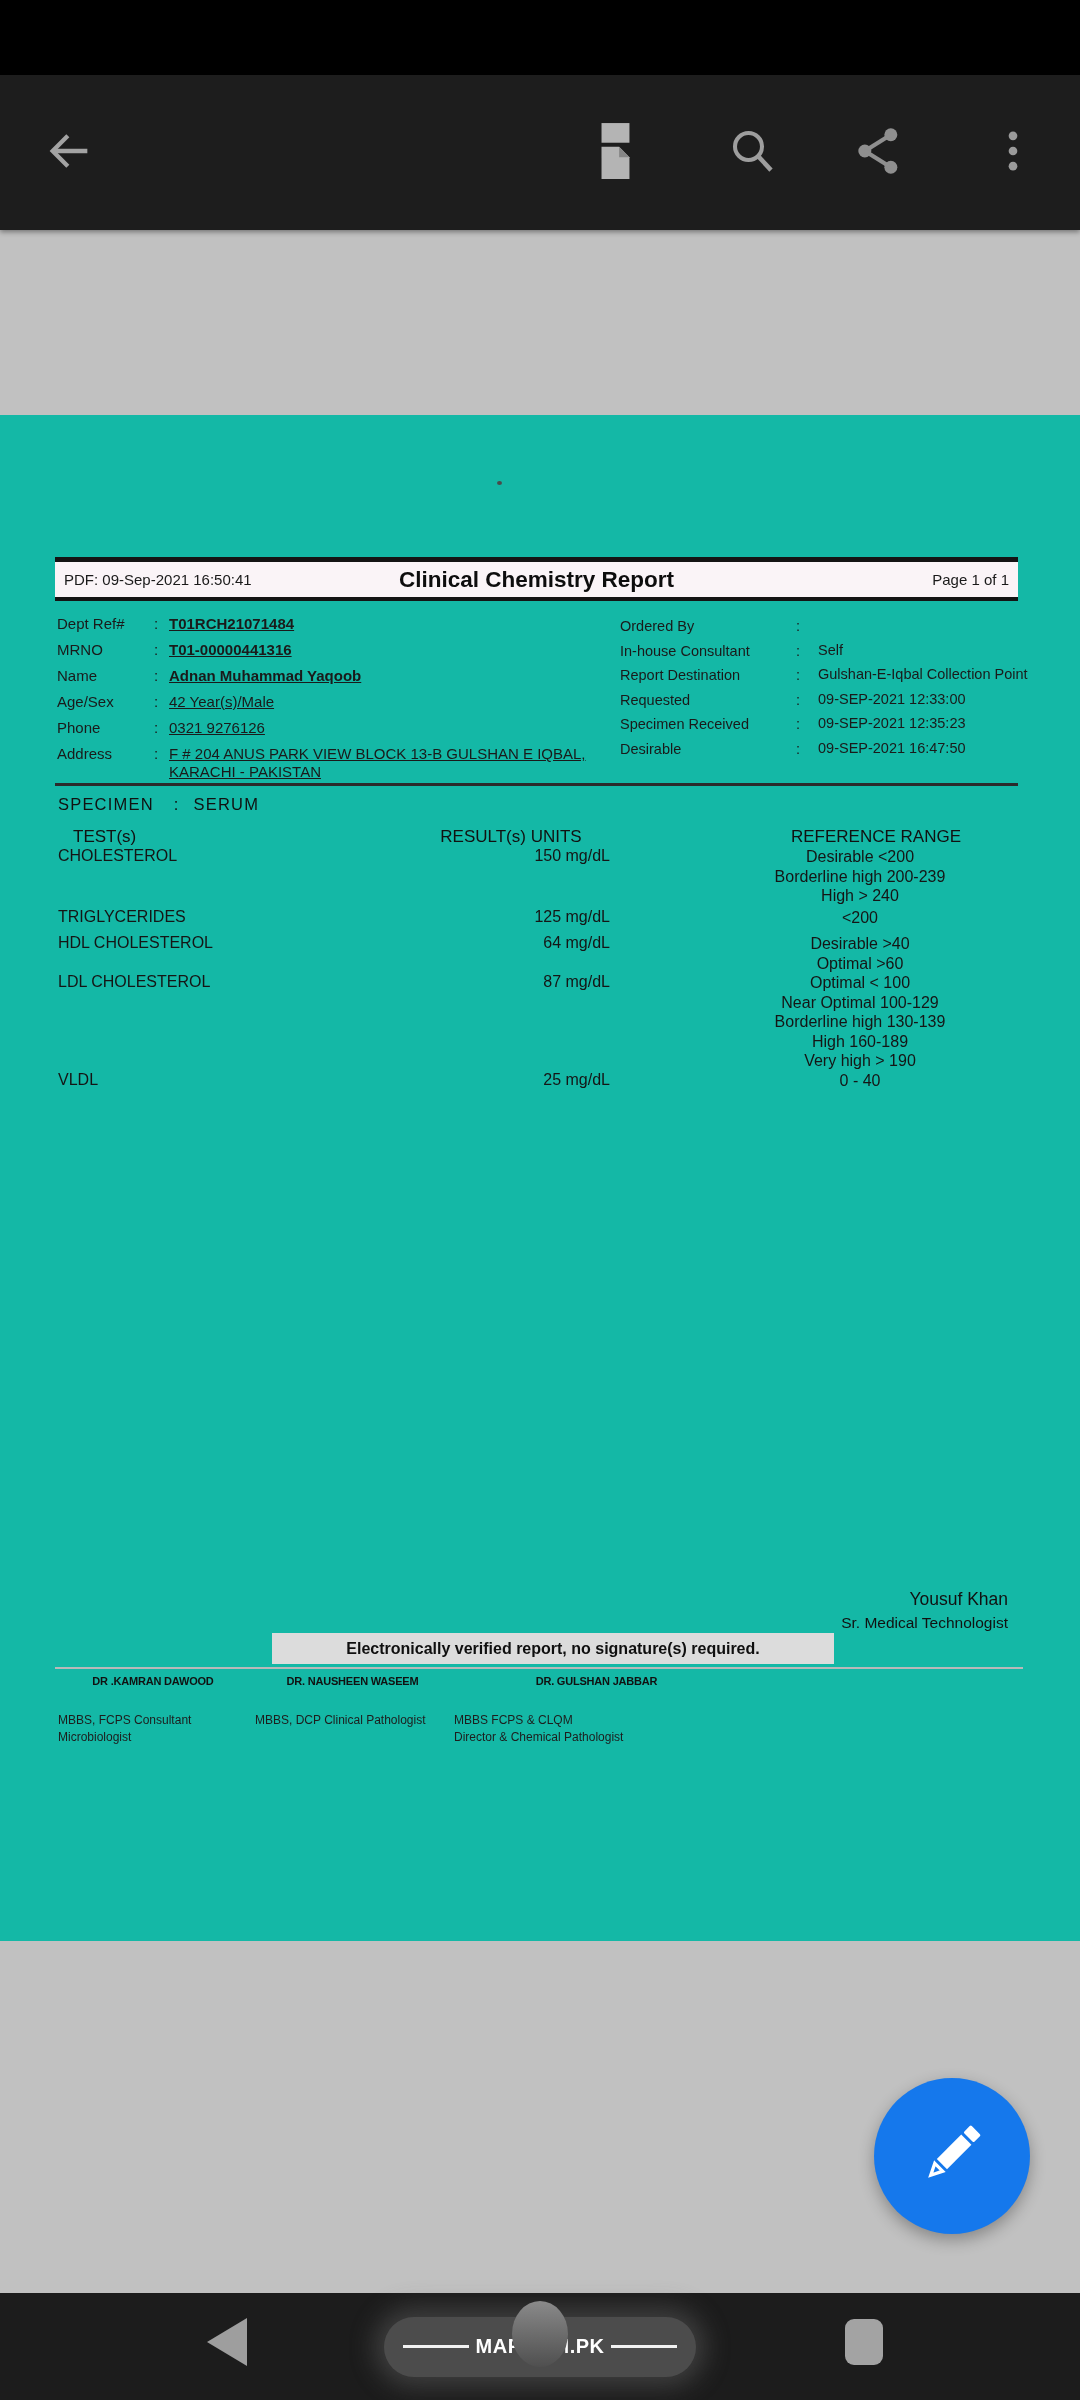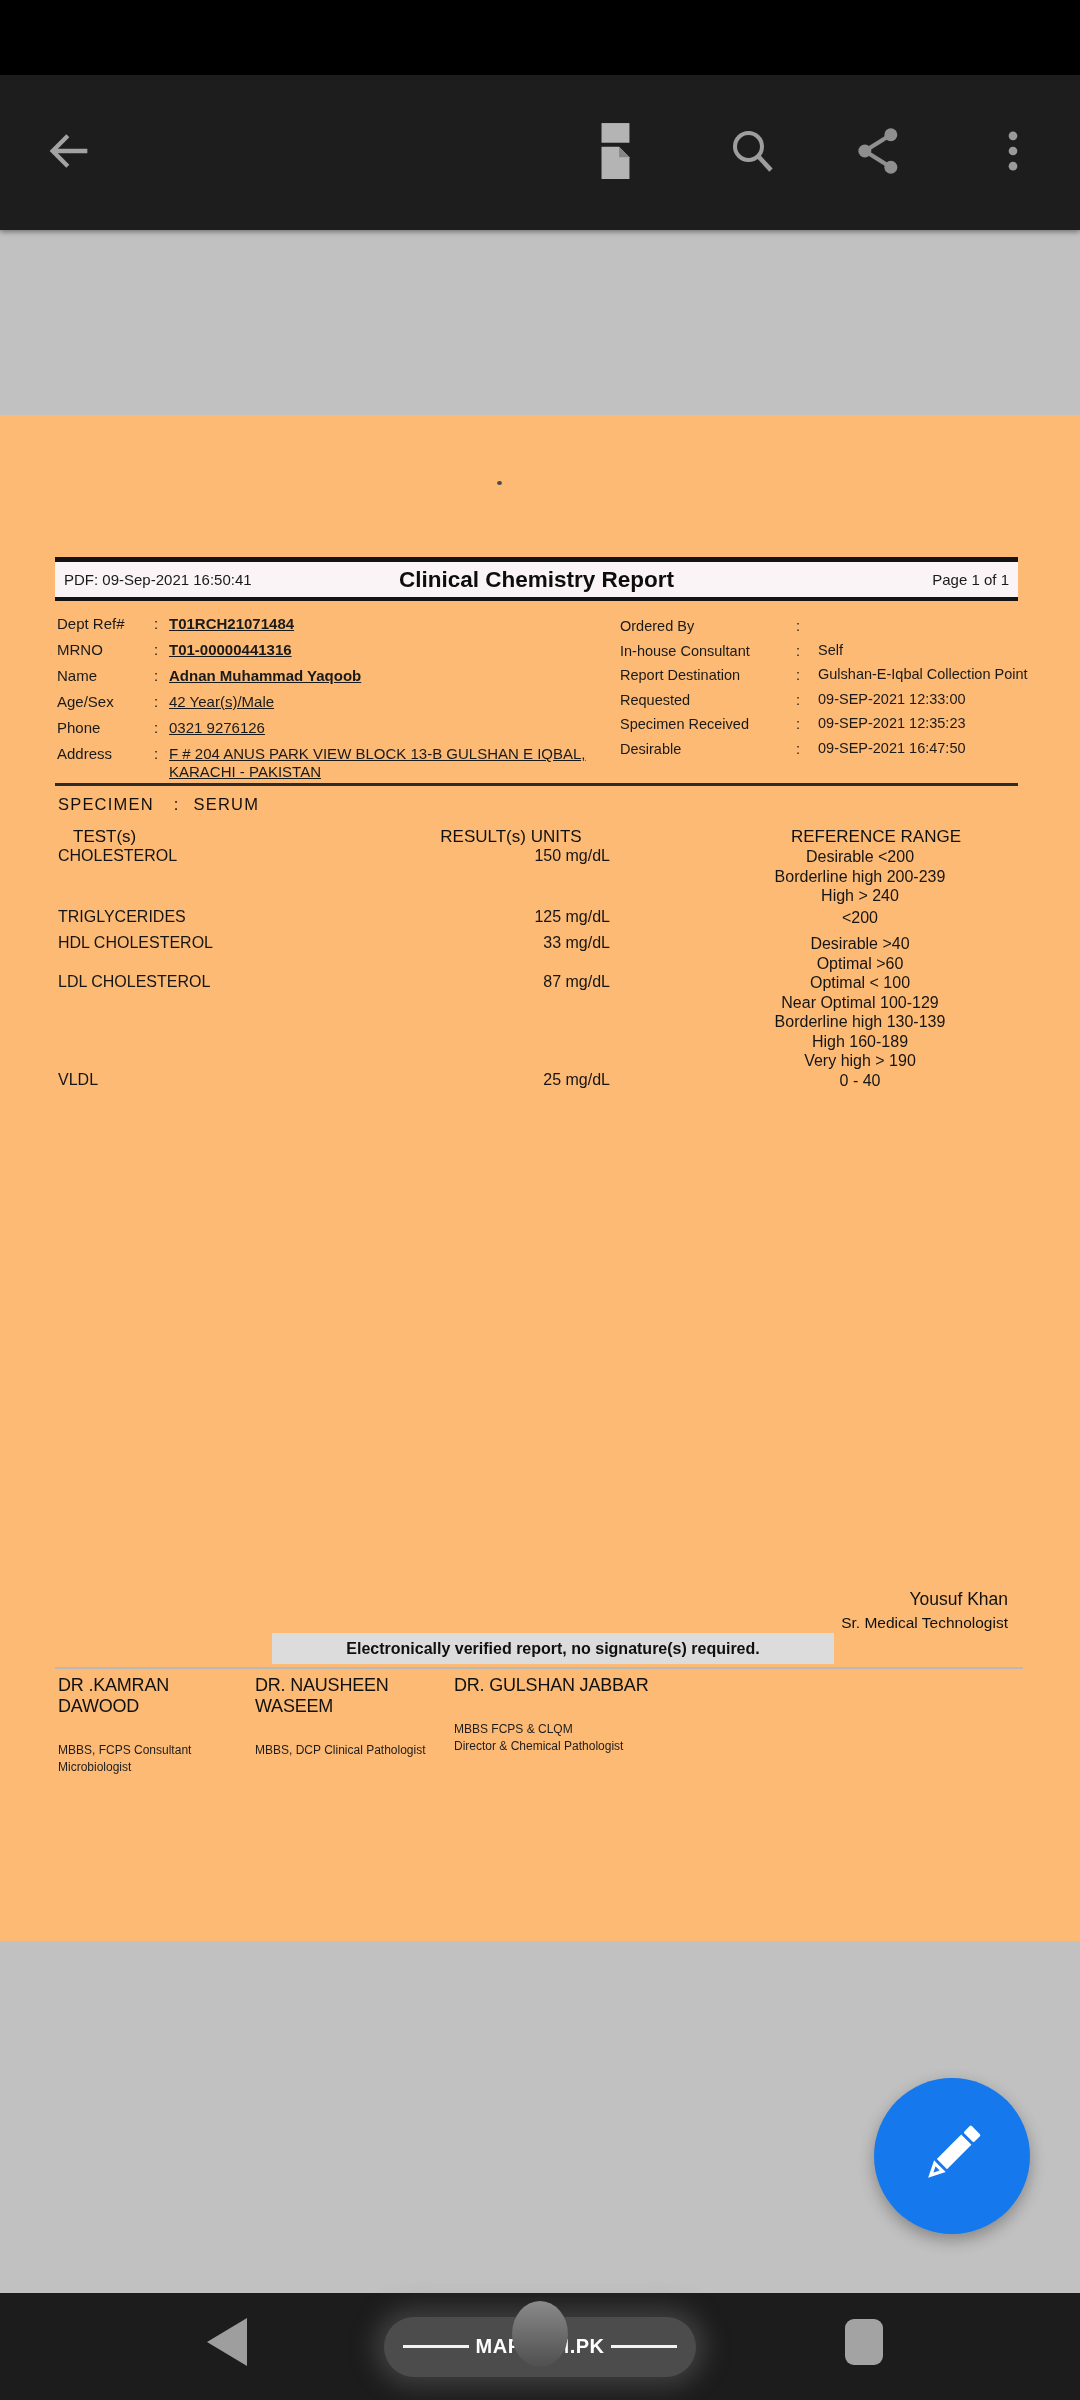--- a/index.html
+++ b/index.html
@@ -9,21 +9,21 @@
 
   
   .status-bar{position:absolute;top:0;left:0;width:100%;height:75px;background:#000;}
   .toolbar{position:absolute;top:75px;left:0;width:100%;height:155px;background:#1d1d1d;
            box-shadow:0 2px 5px rgba(0,0,0,.4);}
   .tb-icon{position:absolute;top:50%;transform:translateY(-50%);width:64px;height:64px;
            display:flex;align-items:center;justify-content:center;cursor:pointer;}
   .tb-back{left:38px;} .tb-pages{left:584px;} .tb-search{left:721px;} .tb-share{left:848px;} .tb-more{left:981px;}
 
   
-  .pdf-page{position:absolute;top:415px;left:0;width:1080px;height:1526px;background:#fdba74;padding-left:42px;}
+  .pdf-page{position:absolute;top:415px;left:0;width:1080px;height:1526px;background:#14b8a6;padding-left:42px;}
   .stray-dot{position:absolute;left:497px;top:66px;width:5px;height:4px;background:#4a4a4a;border-radius:50%;}
 
   .rpt-header{position:absolute;left:55px;top:142px;width:963px;height:44px;background:#faf4f7;
               border-top:5px solid #141414;border-bottom:4px solid #141414;
               display:flex;align-items:center;justify-content:space-between;padding:0 9px;}
   .rpt-header .pdf-ts{font-size:15px;z-index:2;}
   .rpt-header .rpt-title{position:absolute;left:0;right:0;text-align:center;font-size:22.5px;font-weight:bold;color:#0d0d0d;}
   .rpt-header .page-no{font-size:15px;z-index:2;}
 
   .info-left{position:absolute;left:57px;top:200px;width:550px;font-size:15px;}
@@ -57,21 +57,21 @@
   .signoff{position:absolute;right:72px;top:1172px;text-align:right;}
   .signoff .so-name{font-size:17.5px;line-height:24px;color:#111;}
   .signoff .so-title{font-size:15.5px;line-height:24px;color:#111;}
 
   .verified{position:absolute;left:272px;top:1218px;width:562px;height:31px;background:#dcdcdc;
             font-size:16px;font-weight:bold;text-align:center;line-height:31px;color:#0f0f0f;}
   .doc-rule{position:absolute;left:55px;top:1252px;width:968px;height:2px;background:#b9b9b9;}
 
   .doctor{position:absolute;top:1260px;}
   .doc-1{left:58px;width:190px;} .doc-2{left:255px;width:195px;} .doc-3{left:454px;width:285px;}
-  .doc-name{font-size:18px;font-weight:normal;color:#111;letter-spacing:-0.2px;}
+  .doc-name{font-size:11px;font-weight:bold;color:#111;letter-spacing:-0.2px;text-align:center;}
   .doc-creds{margin-top:25px;font-size:12px;line-height:16.5px;color:#1d1d1d;}
 
   
   .fab{position:absolute;left:874px;top:2078px;width:156px;height:156px;border-radius:50%;
        background:#1578ec;box-shadow:0 6px 16px rgba(0,0,0,.30);display:flex;align-items:center;justify-content:center;cursor:pointer;}
 
   
   .nav{position:absolute;top:2293px;left:0;width:100%;height:107px;background:#1c1c1c;}
   .nav-back{position:absolute;left:207px;top:25px;width:0;height:0;cursor:pointer;
             border-top:24px solid transparent;border-bottom:24px solid transparent;border-right:40px solid #9e9e9e;}
@@ -239,21 +239,21 @@
     </div>
     <div class="trow" style="top:493px">
       <div class="c-test">TRIGLYCERIDES</div>
       <div class="c-result">125 mg/dL</div>
       <div class="c-ref">
         <div>&lt;200</div>
       </div>
     </div>
     <div class="trow" style="top:519px">
       <div class="c-test">HDL CHOLESTEROL</div>
-      <div class="c-result">33 mg/dL</div>
+      <div class="c-result">64 mg/dL</div>
       <div class="c-ref">
         <div>Desirable &gt;40</div>
         <div>Optimal &gt;60</div>
       </div>
     </div>
     <div class="trow" style="top:558px">
       <div class="c-test">LDL CHOLESTEROL</div>
       <div class="c-result">87 mg/dL</div>
       <div class="c-ref">
         <div>Optimal &lt; 100</div>

